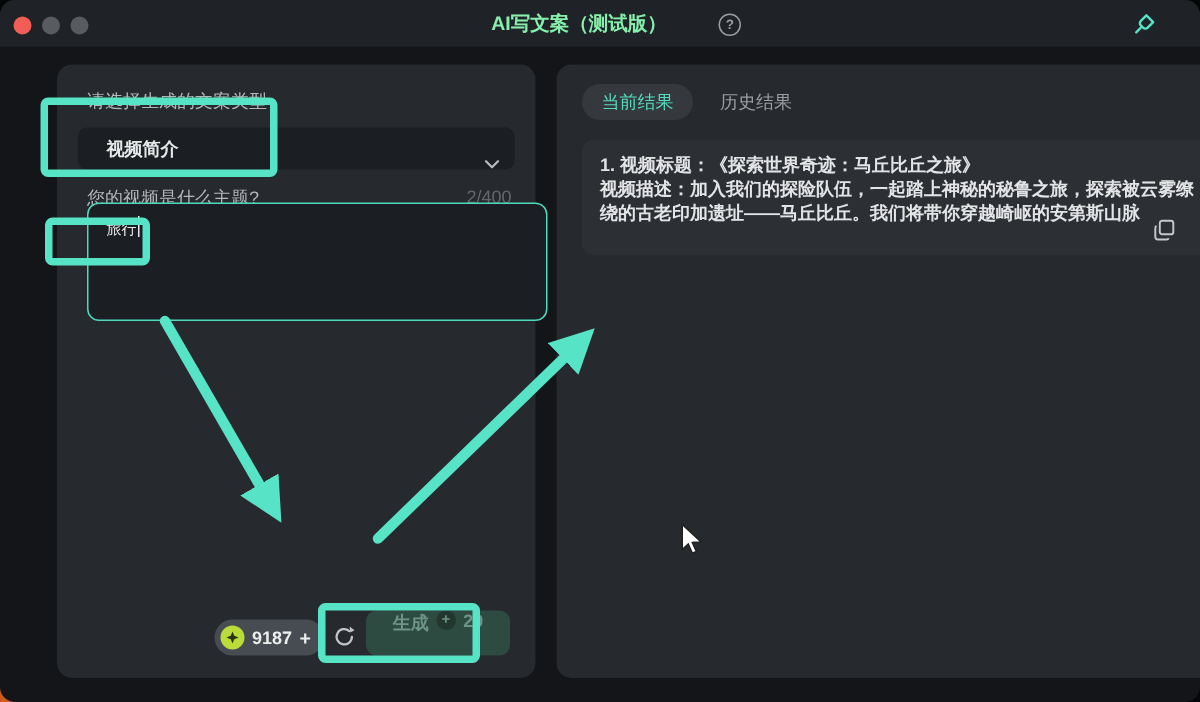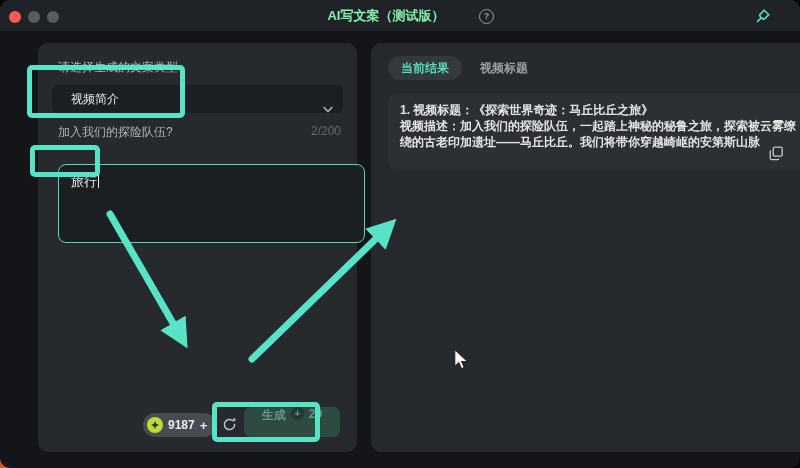--- a/index.html
+++ b/index.html
@@ -33,46 +33,46 @@
   .panel{position:absolute;top:43px;height:409px;background:#26292d;border-radius:10px;margin-left:25px;}
   .panel-left{left:13px;width:319px;}
   .panel-right{left:346px;width:442px;}
   
   .lbl{position:absolute;font-size:12px;color:#b4b7ba;}
   .type-label{left:20px;top:16px;}
   .dropdown{
     position:absolute;left:14px;top:42px;width:291px;height:28px;background:#1b1e22;
     border-radius:6px;color:#e6e8e9;font-size:12px;line-height:28px;
   }
-  .dropdown .dd-text{padding-left:19px;}
+  .dropdown .dd-text{padding-left:19px;font-weight:bold;}
   .dropdown .dd-chevron{position:absolute;right:10px;top:10px;}
   .topic-label{left:20px;top:81px;}
   .char-counter{position:absolute;right:16px;top:81px;font-size:12px;color:#64686c;}
   .topic-box{
-    position:absolute;left:20px;top:121px;width:281px;height:61px;
+    position:absolute;left:20px;top:92px;width:281px;height:61px;
     background:#1b1e22;border:1.5px solid #4fd9bc;border-radius:8px;
-    color:#e8eaeb;font-size:13px;padding:8px 12px;box-sizing:content-box;
+    color:#e8eaeb;font-size:10px;padding:8px 12px;box-sizing:content-box;
   }
   .caret{display:inline-block;width:1px;height:14px;background:#e8eaeb;vertical-align:-2px;margin-left:1px;}
   .credit-pill{
     position:absolute;left:105px;top:370px;height:24px;background:#474c52;border-radius:12px;
     display:flex;align-items:center;padding:0 9px 0 4px;gap:5px;color:#eceeee;font-size:12px;font-weight:700;justify-content:center;
   }
   .coin{width:16px;height:16px;border-radius:50%;background:#b9dc3a;display:flex;align-items:center;justify-content:center;}
   .plus-glyph{font-size:13px;font-weight:700;color:#eceeee;line-height:1;}
   .refresh-btn{position:absolute;left:183px;top:373px;width:17px;height:17px;}
   .generate-btn{
     position:absolute;left:206px;top:364px;width:96px;height:30px;background:#2d4b41;border-radius:7px;
     display:flex;align-items:flex-start;justify-content:center;gap:5px;
     color:#6e9486;font-size:12px;font-weight:700;
   }
   .gen-coin{width:13px;height:13px;border-radius:50%;background:#22382f;display:flex;align-items:center;justify-content:center;color:#6e9486;font-size:10px;font-weight:700;line-height:1;}
   
   .tabs{position:absolute;left:17px;top:13px;display:flex;align-items:center;gap:16px;}
-  .tab{font-size:12px;font-weight:700;height:24px;line-height:24px;border-radius:12px;}
+  .tab{font-size:12px;font-weight:400;height:24px;line-height:24px;border-radius:12px;}
   .tab.active{background:#35393d;color:#53dcbf;padding:0 13px;}
   .tab.inactive{color:#9b9fa3;padding:0 2px;}
   .result-card{
     position:absolute;left:17px;top:50px;width:420px;height:77px;background:#2c2f34;border-radius:8px;
     box-sizing:border-box;padding:9px 12px;color:#e3e4e6;font-size:12px;line-height:16.2px;font-weight:bold;
   }
   .copy-btn{position:absolute;right:24px;bottom:9px;width:15px;height:15px;}
   
   .anno-rect{position:absolute;border:5px solid #57e3c5;border-radius:5px;z-index:40;}
   .rect-dropdown{left:27px;top:65px;width:148px;height:43px;}
@@ -109,22 +109,22 @@
 
     <div class="dropdown">
       <div class="dd-text">视频简介</div>
       <span class="dd-chevron">
         <svg width="10" height="7" viewBox="0 0 10 7">
             <polyline points="1,1.5 5,5.5 9,1.5" fill="none" stroke="#b6b9bc" stroke-width="1.5" stroke-linecap="round" stroke-linejoin="round"></polyline>
           </svg>
       </span>
     </div>
 
-    <div class="lbl topic-label">加入我们的探险队伍?</div>
-    <div class="char-counter">2/200</div>
+    <div class="lbl topic-label">您的视频是什么主题?</div>
+    <div class="char-counter">2/400</div>
 
     <div class="topic-box">
       <span>旅行</span><span class="caret"></span>
     </div>
 
     <div class="credit-pill">
       <span class="coin">
         <svg width="10" height="10" viewBox="0 0 16 16">
             <polygon points="8,1.5 9.9,6.1 14.5,8 9.9,9.9 8,14.5 6.1,9.9 1.5,8 6.1,6.1" fill="#2c3310"></polygon>
           </svg>
@@ -143,21 +143,21 @@
     <div class="generate-btn">
       <span>生成</span>
       <span class="gen-coin">+</span>
       <span>20</span>
     </div>
   </div>
 
   <div class="panel panel-right">
     <div class="tabs">
       <div class="tab active">当前结果</div>
-      <div class="tab inactive">视频标题</div>
+      <div class="tab inactive">历史结果</div>
     </div>
 
     <div class="result-card">
       <div>1. 视频标题：《探索世界奇迹：马丘比丘之旅》</div>
       <div>视频描述：加入我们的探险队伍，一起踏上神秘的秘鲁之旅，探索被云雾缭绕的古老印加遗址——马丘比丘。我们将带你穿越崎岖的安第斯山脉</div>
       <div class="copy-btn">
         <svg width="15" height="15" viewBox="0 0 15 15">
           <rect x="4.2" y="1.2" width="9" height="9" rx="1.6" fill="none" stroke="#c6c8ca" stroke-width="1.3"></rect>
           <path d="M2 4.6 a1.6 1.6 0 0 0-0.8 1.4v6a1.6 1.6 0 0 0 1.6 1.6h6a1.6 1.6 0 0 0 1.4-.8" fill="none" stroke="#c6c8ca" stroke-width="1.3"></path>
         </svg>

